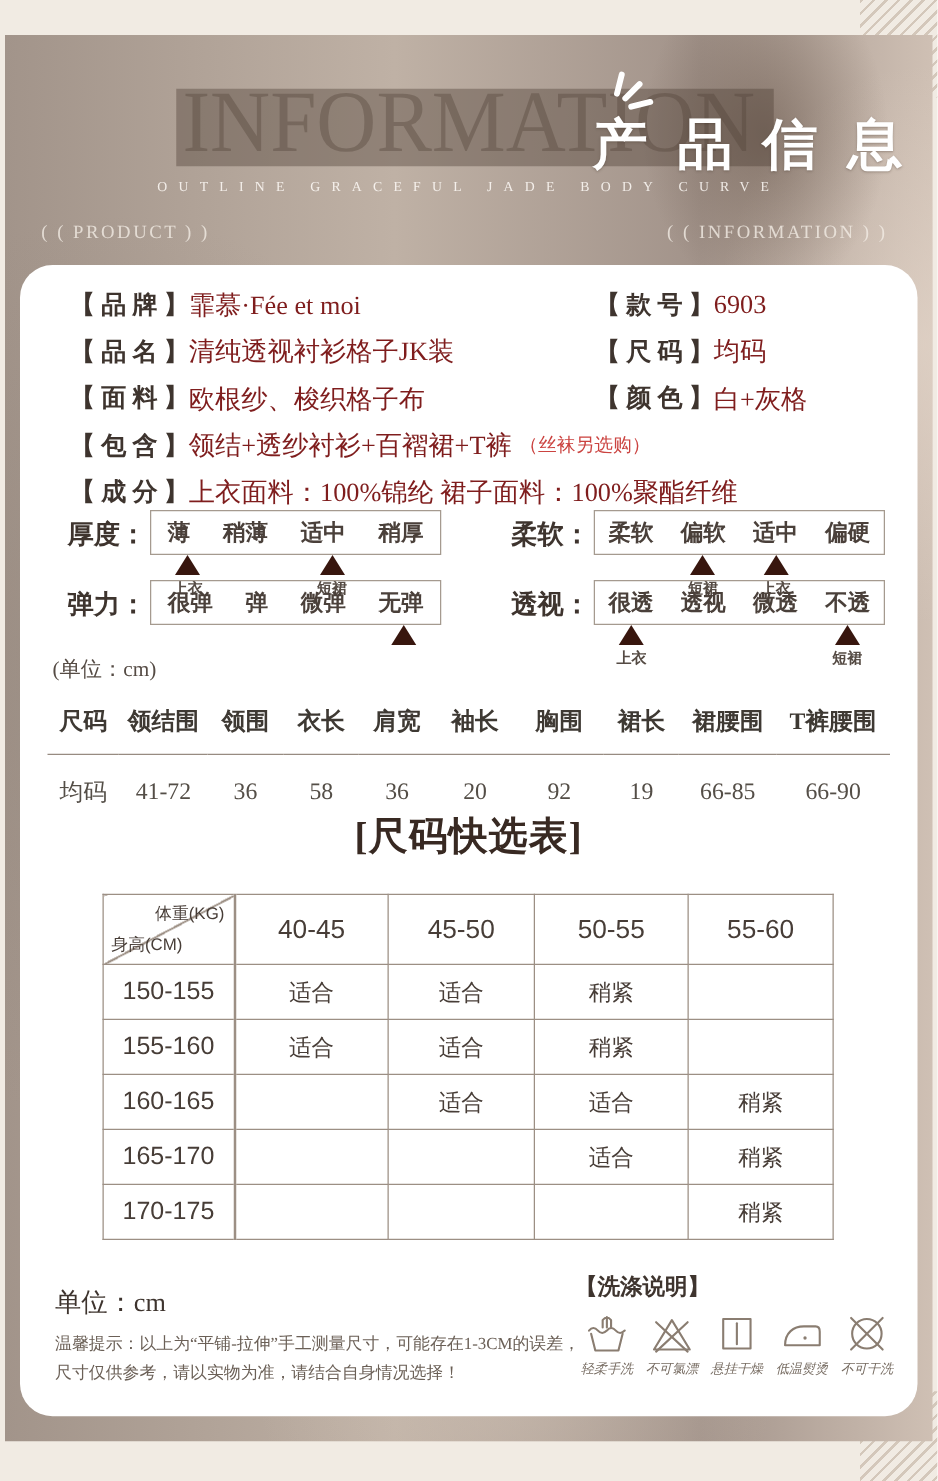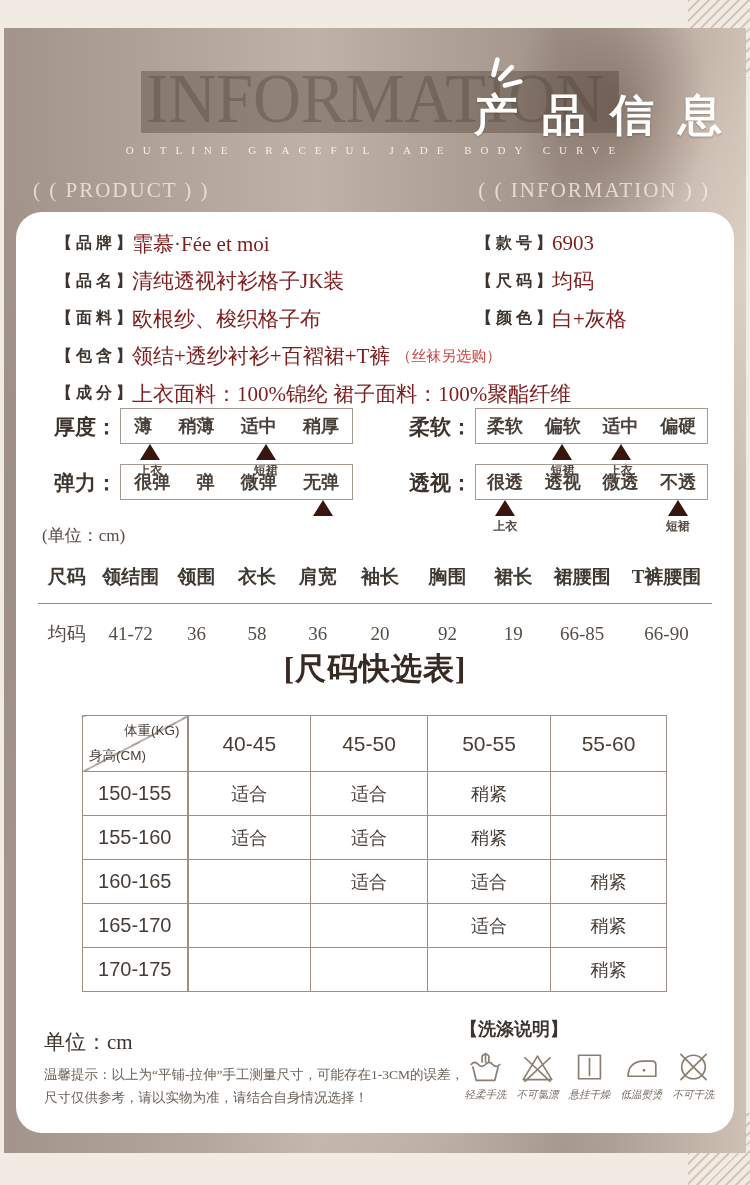--- a/index.html
+++ b/index.html
@@ -32,33 +32,33 @@
   .cn-title{
     position:absolute;top:58px;left:0;right:0;text-align:right;color:#ffffff;
     font-size:44px;font-weight:bold;letter-spacing:24px;text-indent:24px;
     text-shadow:0 1px 2px rgba(60,45,35,.35);
   }
   .spark{position:absolute;left:482px;top:26px;width:38px;height:38px;}
   .subtitle{
     position:absolute;top:116px;left:0;right:0;text-align:center;
     font-size:11px;letter-spacing:9px;color:rgba(255,252,248,.85);white-space:nowrap;
   }
-  .tag{position:absolute;top:150px;font-size:21px;letter-spacing:2px;color:rgba(243,236,229,.80);white-space:nowrap;}
+  .tag{position:absolute;top:150px;font-size:15px;letter-spacing:2px;color:rgba(243,236,229,.80);white-space:nowrap;}
   .tag-left{left:29px;}
   .tag-right{right:36px;}
 
   
   .card{position:absolute;left:16px;top:212px;width:718px;height:921px;background:#ffffff;border-radius:26px;}
 
   
   .info{position:absolute;left:40px;top:13px;right:14px;}
   .info-row{display:flex;align-items:center;height:37.5px;}
   .cell-l{flex:1;display:flex;align-items:center;min-width:0;}
   .cell-r{width:244px;display:flex;align-items:center;}
-  .lab{font-weight:bold;font-size:16px;color:#3e342e;white-space:pre;flex:none;}
+  .lab{font-weight:bold;font-size:20px;color:#3e342e;white-space:pre;flex:none;}
   .val{font-size:21px;color:#7f1d1d;margin-left:0;white-space:nowrap;}
   .note{font-size:15px;color:#cb4340;margin-left:6px;white-space:nowrap;}
 
   
   .scales{position:absolute;left:38px;top:196px;right:26px;display:grid;grid-template-columns:1fr 1fr;column-gap:56px;}
   .scale{display:flex;font-weight:bold;}
   .scale-label{font-size:21px;color:#3e342e;width:66px;padding-top:5px;flex:none;}
   .scale-track{flex:1;position:relative;height:56px;}
   .scale-box{height:34px;border:1px solid #a59a8f;display:flex;align-items:center;justify-content:space-around;font-size:18px;color:#4a403a;}
   .marker{position:absolute;top:36px;transform:translateX(-50%);display:flex;flex-direction:column;align-items:center;}

